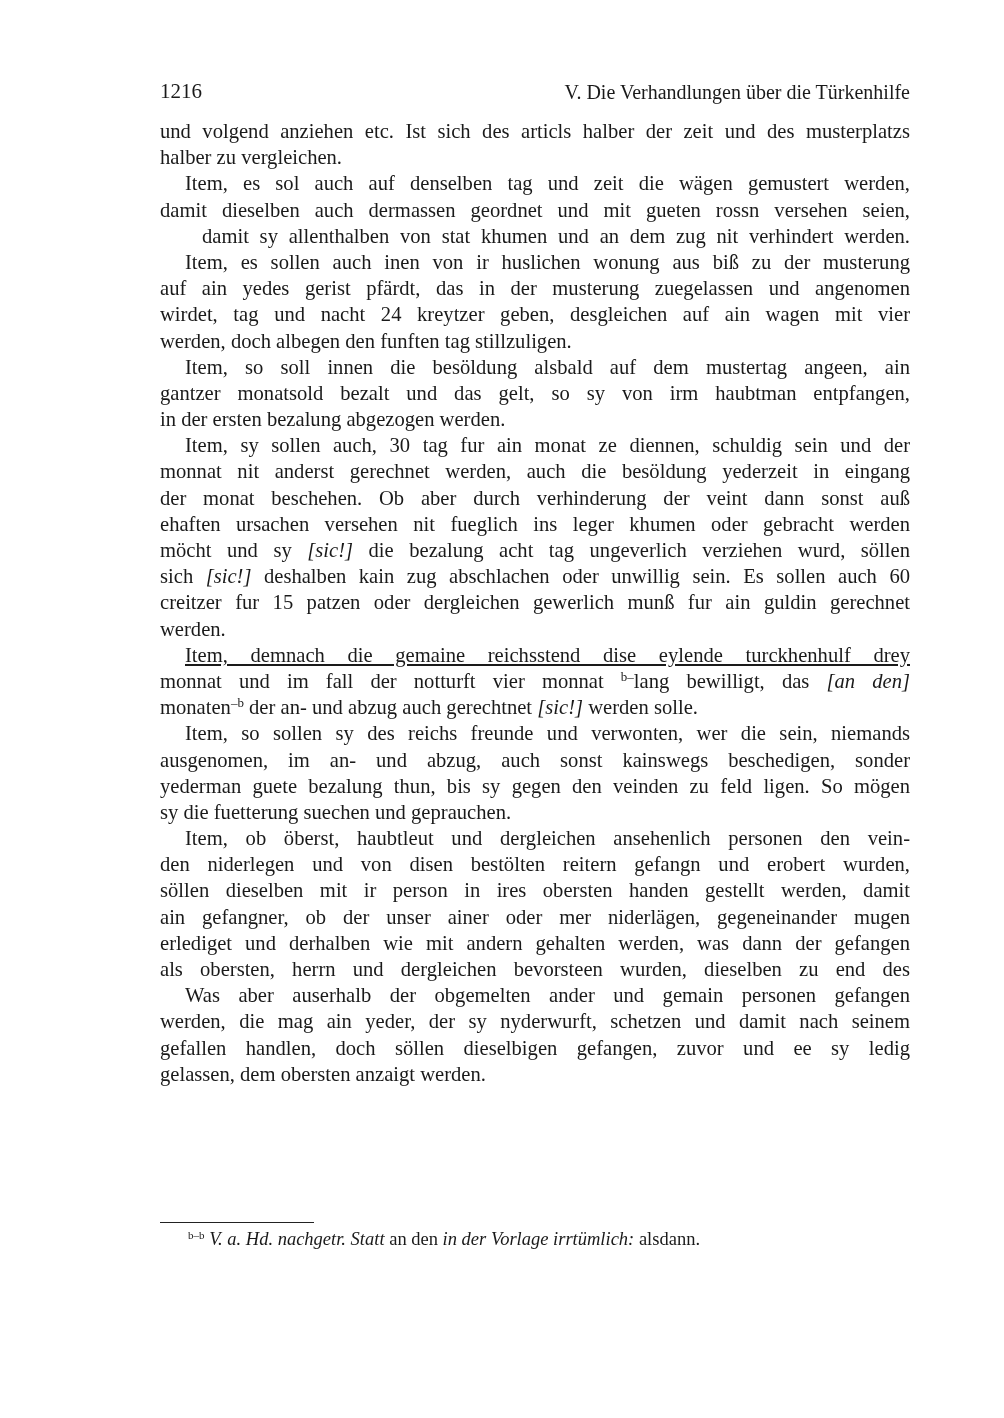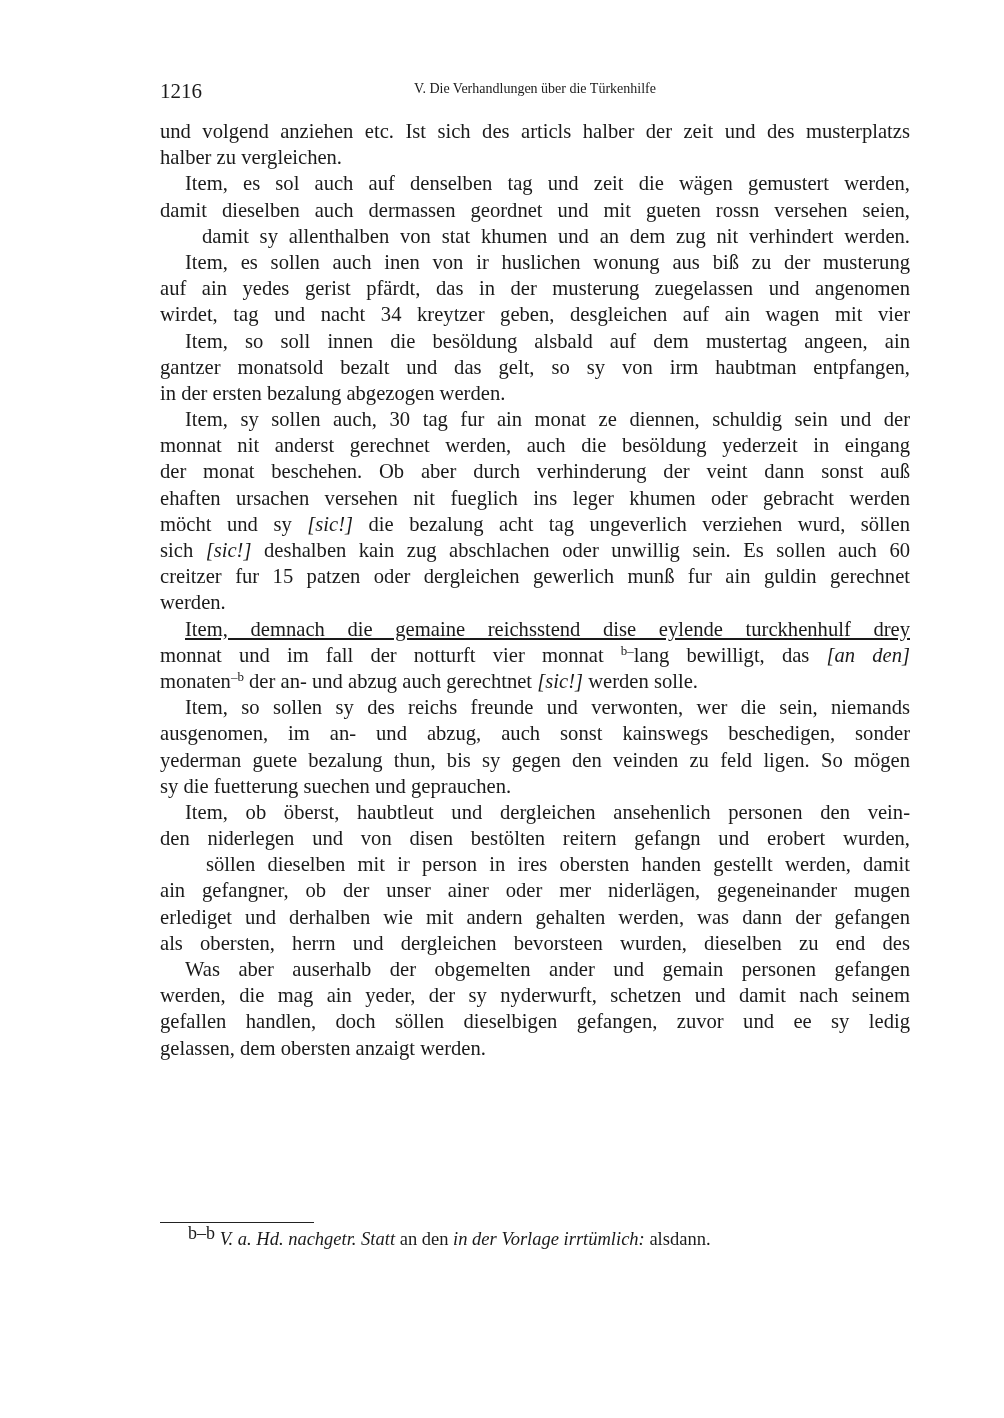--- a/index.html
+++ b/index.html
@@ -1,70 +1,71 @@
 <!DOCTYPE html>
 <html><head>
 <meta charset="utf-8">
 <style>
   html, body { margin: 0; padding: 0; background: #ffffff; }
   body { width: 1004px; height: 1418px; position: relative; overflow: hidden;
          font-family: "Liberation Serif", "DejaVu Serif", serif; color: #1a1a1a; }
   .header { position: absolute; top: 79px; left: 160px; width: 750px; height: 28px; }
   .page-number { position: absolute; left: 0; top: 0; font-size: 21px; }
-  .running-title { position: absolute; left: 0; right: 0; text-align: center; top: 2px; font-size: 14px; }
+  .running-title { position: absolute; left: 0; right: 0; text-align: right; top: 2px; font-size: 20px; }
   .body-text { position: absolute; left: 160px; top: 118px; width: 750px; }
   .line { display: block; height: 26.2px; line-height: 26.2px; font-size: 20.6px;
           text-align: justify; text-align-last: justify; white-space: nowrap; overflow: visible; }
   .line.last { text-align-last: left; }
   .line.indent { padding-left: 25px; }
   .line span { white-space: normal; }
   i { font-style: italic; }
   sup { font-size: 13px; vertical-align: 7px; line-height: 0; }
   .fn-rule { position: absolute; left: 160px; top: 1222px; width: 154px; height: 0; border-top: 1px solid #222; }
   .footnote { position: absolute; left: 188px; top: 1227px; font-size: 18.5px; line-height: 24px; white-space: nowrap; }
-  .footnote sup { font-size: 18px; vertical-align: 6px; }
+  .footnote sup { font-size: 11px; vertical-align: 6px; }
 </style>
 </head>
 <body>
 
 <div class="header">
   <span class="page-number">1216</span>
   <span class="running-title">V. Die Verhandlungen über die Türkenhilfe</span>
 </div>
 
 <div class="body-text">
   <span class="line" style="white-space: nowrap;">und volgend anziehen etc. Ist sich des articls halber der zeit und des musterplatzs</span>
   <span class="line last" style="white-space: nowrap;">halber zu vergleichen.</span>
   <span class="line indent" style="white-space: nowrap;">Item, es sol auch auf denselben tag und zeit die wägen gemustert werden,</span>
   <span class="line" style="white-space: nowrap;">damit dieselben auch dermassen geordnet und mit gueten rossn versehen seien,</span>
   <span class="line" style="white-space: nowrap; margin-left: 42px;">damit sy allenthalben von stat khumen und an dem zug nit verhindert werden.</span>
   <span class="line indent" style="white-space: nowrap;">Item, es sollen auch inen von ir huslichen wonung aus biß zu der musterung</span>
   <span class="line" style="white-space: nowrap;">auf ain yedes gerist pfärdt, das in der musterung zuegelassen und angenomen</span>
-  <span class="line" style="white-space: nowrap;">wirdet, tag und nacht 34 kreytzer geben, desgleichen auf ain wagen mit vier</span>
+  <span class="line" style="white-space: nowrap;">wirdet, tag und nacht 24 kreytzer geben, desgleichen auf ain wagen mit vier</span>
+  <span class="line last" style="white-space: nowrap;">werden, doch albegen den funften tag stillzuligen.</span>
   <span class="line indent" style="white-space: nowrap;">Item, so soll innen die besöldung alsbald auf dem mustertag angeen, ain</span>
   <span class="line" style="white-space: nowrap;">gantzer monatsold bezalt und das gelt, so sy von irm haubtman entpfangen,</span>
   <span class="line last" style="white-space: nowrap;">in der ersten bezalung abgezogen werden.</span>
   <span class="line indent" style="white-space: nowrap;">Item, sy sollen auch, 30 tag fur ain monat ze diennen, schuldig sein und der</span>
   <span class="line" style="white-space: nowrap;">monnat nit anderst gerechnet werden, auch die besöldung yederzeit in eingang</span>
   <span class="line" style="white-space: nowrap;">der monat beschehen. Ob aber durch verhinderung der veint dann sonst auß</span>
   <span class="line" style="white-space: nowrap;">ehaften ursachen versehen nit fueglich ins leger khumen oder gebracht werden</span>
   <span class="line" style="white-space: nowrap;"><span>möcht und sy</span> <i>[sic!]</i><span> die bezalung acht tag ungeverlich verziehen wurd, söllen</span></span>
   <span class="line" style="white-space: nowrap;"><span>sich</span> <i>[sic!]</i><span> deshalben kain zug abschlachen oder unwillig sein. Es sollen auch 60</span></span>
   <span class="line" style="white-space: nowrap;">creitzer fur 15 patzen oder dergleichen gewerlich munß fur ain guldin gerechnet</span>
   <span class="line last" style="white-space: nowrap;">werden.</span>
   <span class="line indent" style="white-space: nowrap; text-decoration: underline;">Item, demnach die gemaine reichsstend dise eylende turckhenhulf drey</span>
   <span class="line" style="white-space: nowrap;"><span>monnat und im fall der notturft vier monnat</span> <sup>b–</sup><span>lang bewilligt, das </span><i>[an den]</i></span>
   <span class="line last" style="white-space: nowrap;"><span>monaten</span><sup>–b</sup><span> der an- und abzug auch gerechtnet </span><i>[sic!]</i><span> werden solle.</span></span>
   <span class="line indent" style="white-space: nowrap;">Item, so sollen sy des reichs freunde und verwonten, wer die sein, niemands</span>
   <span class="line" style="white-space: nowrap;">ausgenomen, im an- und abzug, auch sonst kainswegs beschedigen, sonder</span>
   <span class="line" style="white-space: nowrap;">yederman guete bezalung thun, bis sy gegen den veinden zu feld ligen. So mögen</span>
   <span class="line last" style="white-space: nowrap;">sy die fuetterung suechen und geprauchen.</span>
   <span class="line indent" style="white-space: nowrap;">Item, ob öberst, haubtleut und dergleichen ansehenlich personen den vein-</span>
   <span class="line" style="white-space: nowrap;">den niderlegen und von disen bestölten reitern gefangn und erobert wurden,</span>
-  <span class="line" style="white-space: nowrap; margin-left: 46px;">söllen dieselben mit ir person in ires obersten handen gestellt werden, damit</span>
+  <span class="line" style="white-space: nowrap;">söllen dieselben mit ir person in ires obersten handen gestellt werden, damit</span>
   <span class="line" style="white-space: nowrap;">ain gefangner, ob der unser ainer oder mer niderlägen, gegeneinander mugen</span>
   <span class="line" style="white-space: nowrap;">erlediget und derhalben wie mit andern gehalten werden, was dann der gefangen</span>
   <span class="line" style="white-space: nowrap;">als obersten, herrn und dergleichen bevorsteen wurden, dieselben zu end des</span>
   <span class="line indent" style="white-space: nowrap;">Was aber auserhalb der obgemelten ander und gemain personen gefangen</span>
   <span class="line" style="white-space: nowrap;">werden, die mag ain yeder, der sy nyderwurft, schetzen und damit nach seinem</span>
   <span class="line" style="white-space: nowrap;">gefallen handlen, doch söllen dieselbigen gefangen, zuvor und ee sy ledig</span>
   <span class="line last" style="white-space: nowrap;">gelassen, dem obersten anzaigt werden.</span>
 </div>
 
 <div class="fn-rule"></div>

